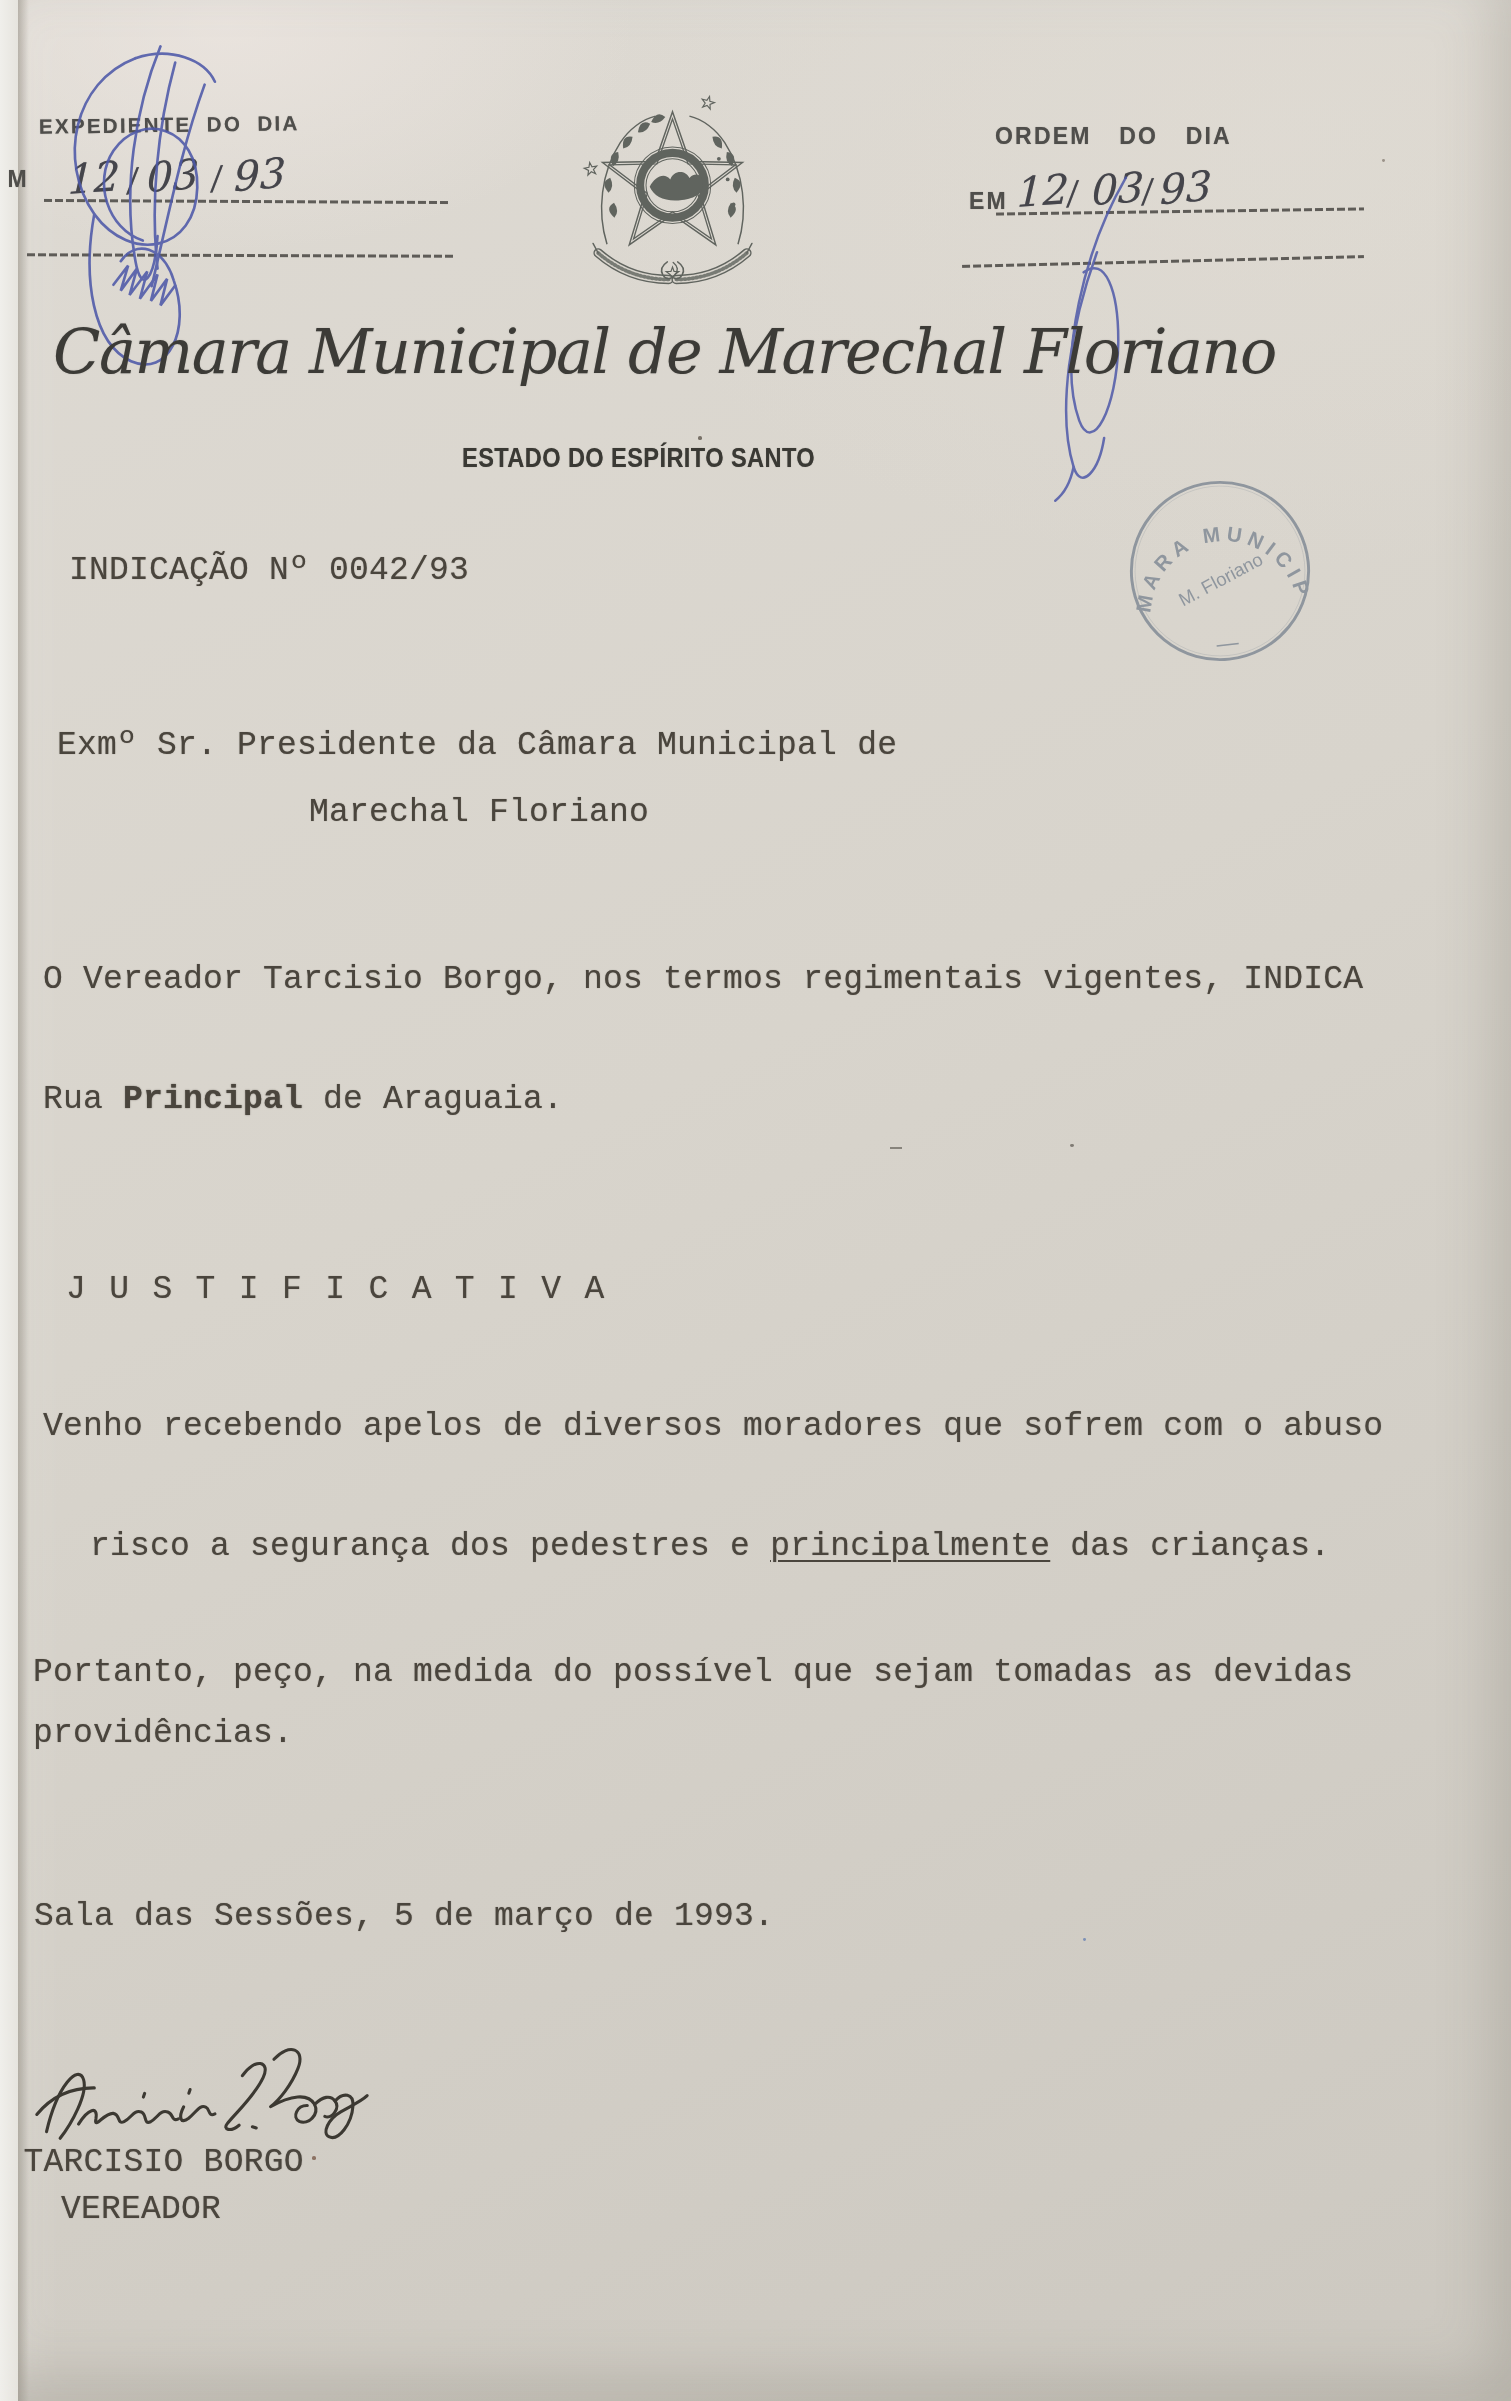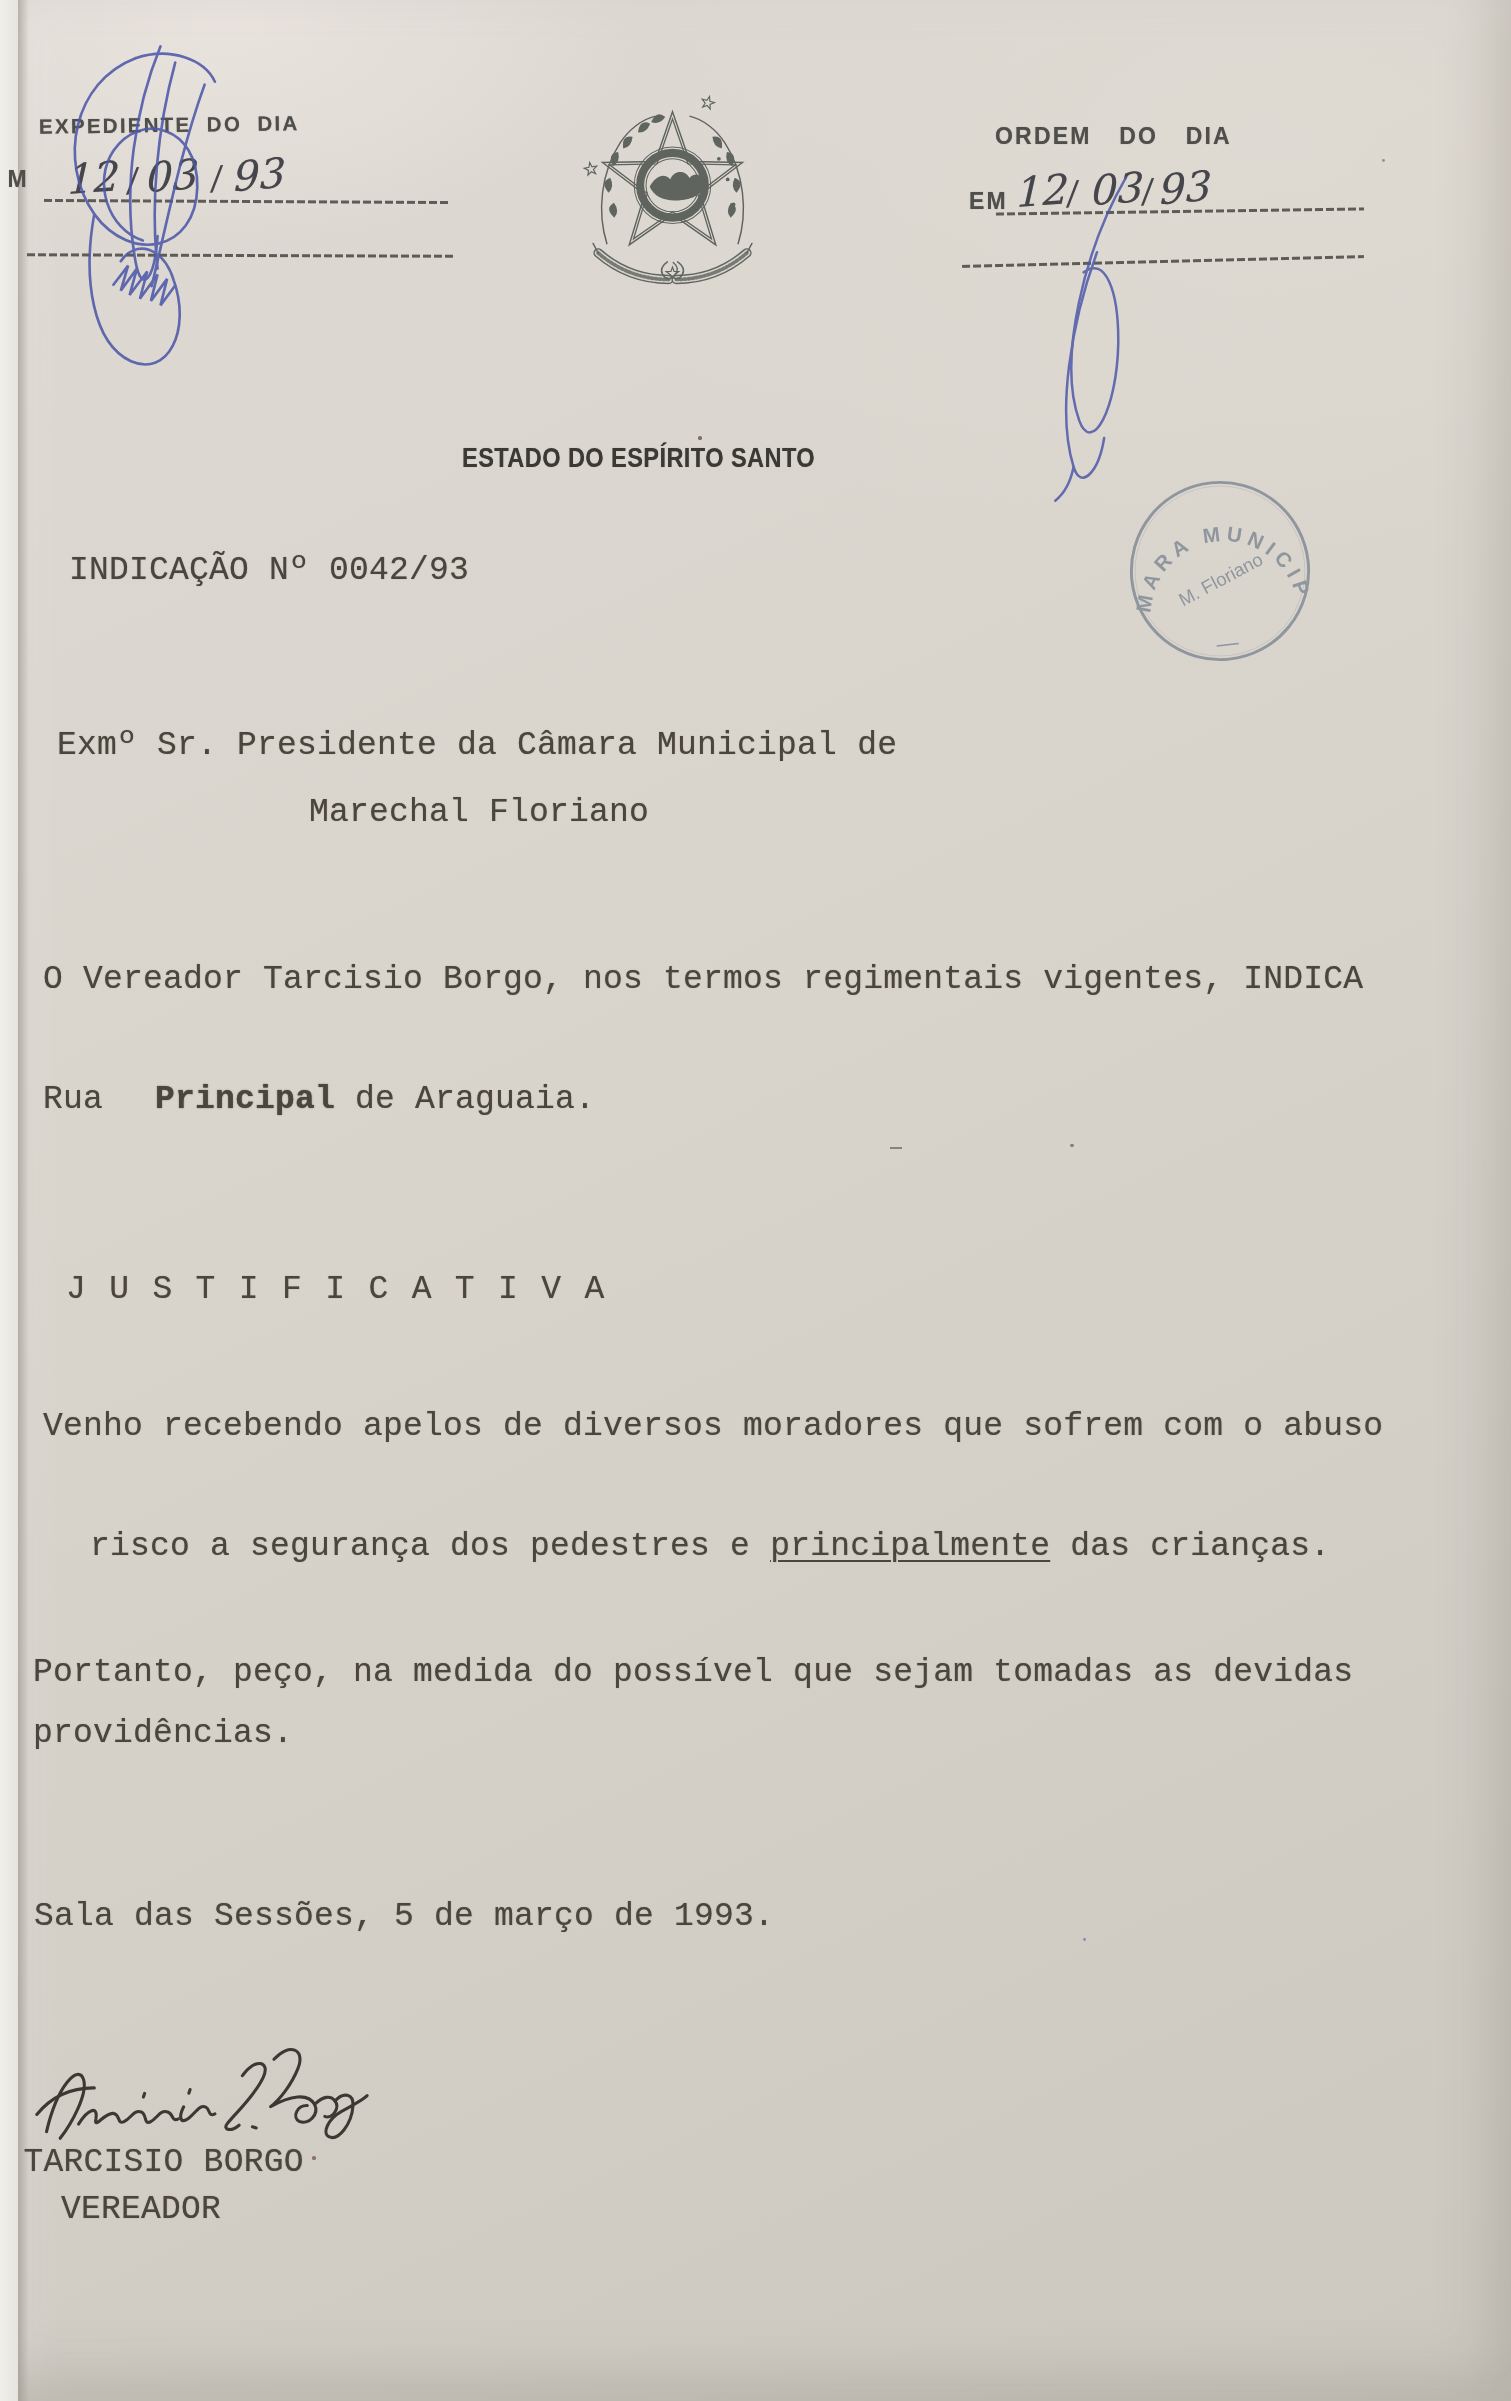--- a/index.html
+++ b/index.html
@@ -8,21 +8,21 @@
     background:
       radial-gradient(663px 368px at 15% 1%, rgba(238,231,226,.7), rgba(238,231,226,0) 62%),
       radial-gradient(1105px 663px at 85% 6%, rgba(226,221,213,.5), rgba(226,221,213,0) 65%),
       linear-gradient(155deg,#dedad3 0%,#d8d4cc 45%,#ccc8c0 100%);
     box-shadow: inset -16px -22px 59px rgba(95,90,78,.22), inset 29.5px 10.3px 44px rgba(255,255,255,.18);
     font-family:"Liberation Mono","DejaVu Sans Mono",monospace;
   }
   .abs{position:absolute;}
   .tw{font-family:"Liberation Mono","DejaVu Sans Mono",monospace;font-size:33px;line-height:1;
       color:#4a453d;white-space:pre;letter-spacing:0.2px;text-shadow:0 0 1px rgba(74,69,61,.55);}
-  .tw-bold{font-weight:bold;text-shadow:0 0 1.3px rgba(60,55,48,.85);margin-left:32px;}
+  .tw-bold{font-weight:bold;text-shadow:0 0 1.3px rgba(60,55,48,.85);}
   .tw-underline{text-decoration:underline;text-underline-offset:5.2px;text-decoration-thickness:1.8px;}
   .stamp{font-family:"Liberation Sans",sans-serif;font-weight:bold;color:#4f4e4b;
          text-shadow:0 0 0.9px rgba(80,79,76,.6);line-height:1;}
   .hw{font-family:"DejaVu Serif",serif;font-style:italic;color:#45454b;line-height:1;
       text-shadow:0 0 0.7px rgba(60,60,70,.4);}
   .dashline{height:2.6px;filter:blur(0.2px);
       background:repeating-linear-gradient(90deg, rgba(72,70,66,.85) 0 8px, rgba(72,70,66,0) 8px 11px);}
   .script-title{font-family:"DejaVu Serif",serif;font-style:italic;font-size:62px;letter-spacing:-1.5px;
       color:#3c3b37;line-height:1;text-shadow:0 0 1.2px rgba(60,59,55,.35);white-space:nowrap;}
   .estado{font-family:"Liberation Sans",sans-serif;font-weight:bold;font-size:23.6px;color:#3a3934;
@@ -124,20 +124,21 @@
       <path d="M22,224 C52,250 86,260 118,260" stroke="#d8d4cc" stroke-width="9"></path>
       <path d="M22,224 C52,250 86,260 118,260" stroke="#4b504b" stroke-width="5" stroke-dasharray="2 3.4" opacity=".8"></path>
       <path d="M224,224 C194,250 160,260 128,260" stroke="#4b504b" stroke-width="13"></path>
       <path d="M224,224 C194,250 160,260 128,260" stroke="#d8d4cc" stroke-width="9"></path>
       <path d="M224,224 C194,250 160,260 128,260" stroke="#4b504b" stroke-width="5" stroke-dasharray="2 3.4" opacity=".8"></path>
       <path d="M22,224 l-7,-13 M224,224 l7,-13" stroke="#4b504b" stroke-width="2"></path>
       <path d="M116,236 q-12,8 -6,18 q7,10 16,0 q8,-9 -2,-17 M130,236 q12,8 6,18 q-7,10 -16,0" stroke="#4b504b" stroke-width="2"></path>
     </g>
   </svg>
 
+  <div class="abs script-title" style="left:53px;top:321px;">Câmara Municipal de Marechal Floriano</div>
   <div class="abs estado" style="left:462px;top:443px;">ESTADO DO ESPÍRITO SANTO</div>
 
   <div class="abs tw" style="left:69px;top:554px;">INDICAÇÃO Nº 0042/93</div>
 
   <svg class="abs" style="left:1124px;top:475px;transform:rotate(-6deg);opacity:.8;" width="192" height="192" viewBox="0 0 260 260" aria-hidden="true">
     <defs>
       <path id="arcTop" d="M 30,190 A 100,100 0 1 1 230,190"></path>
     </defs>
     <circle cx="130" cy="130" r="120" fill="none" stroke="#7d8793" stroke-width="4"></circle>
     <circle cx="130" cy="130" r="115" fill="none" stroke="#7d8793" stroke-width="1" opacity=".35"></circle>

